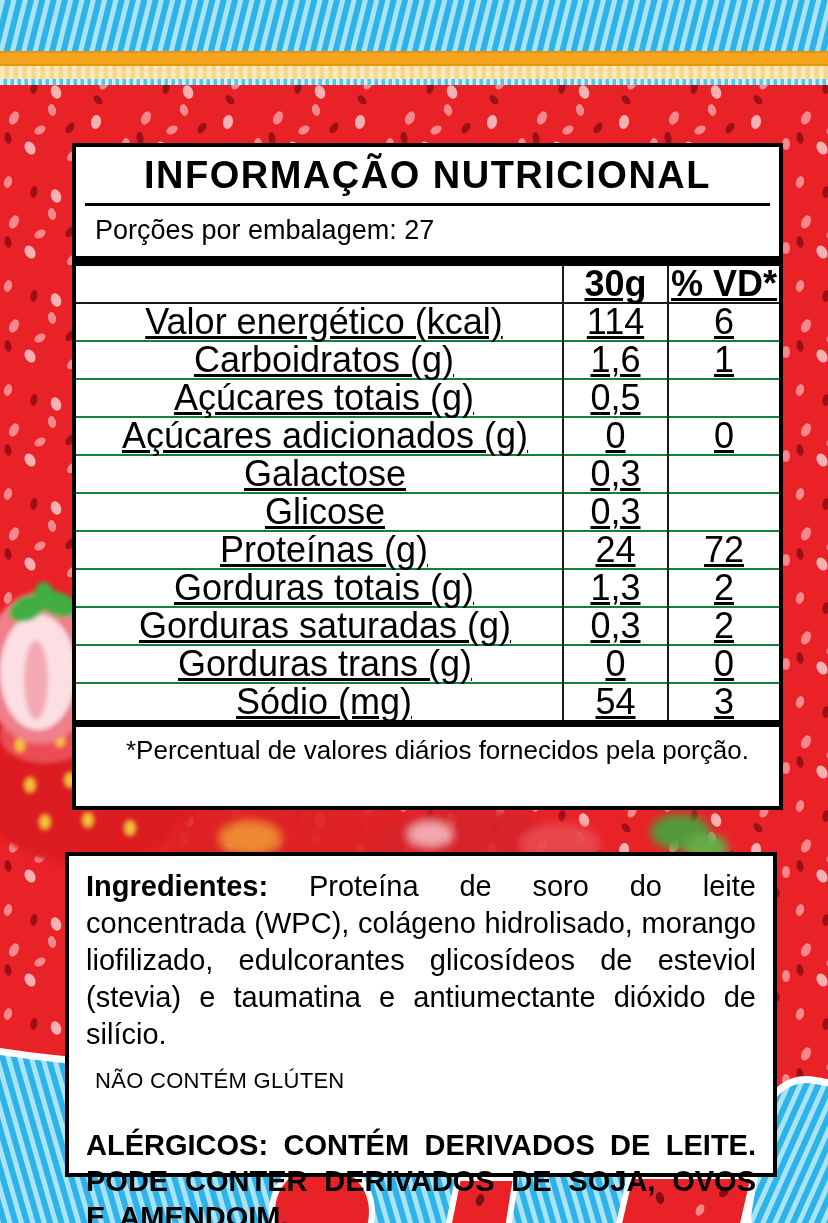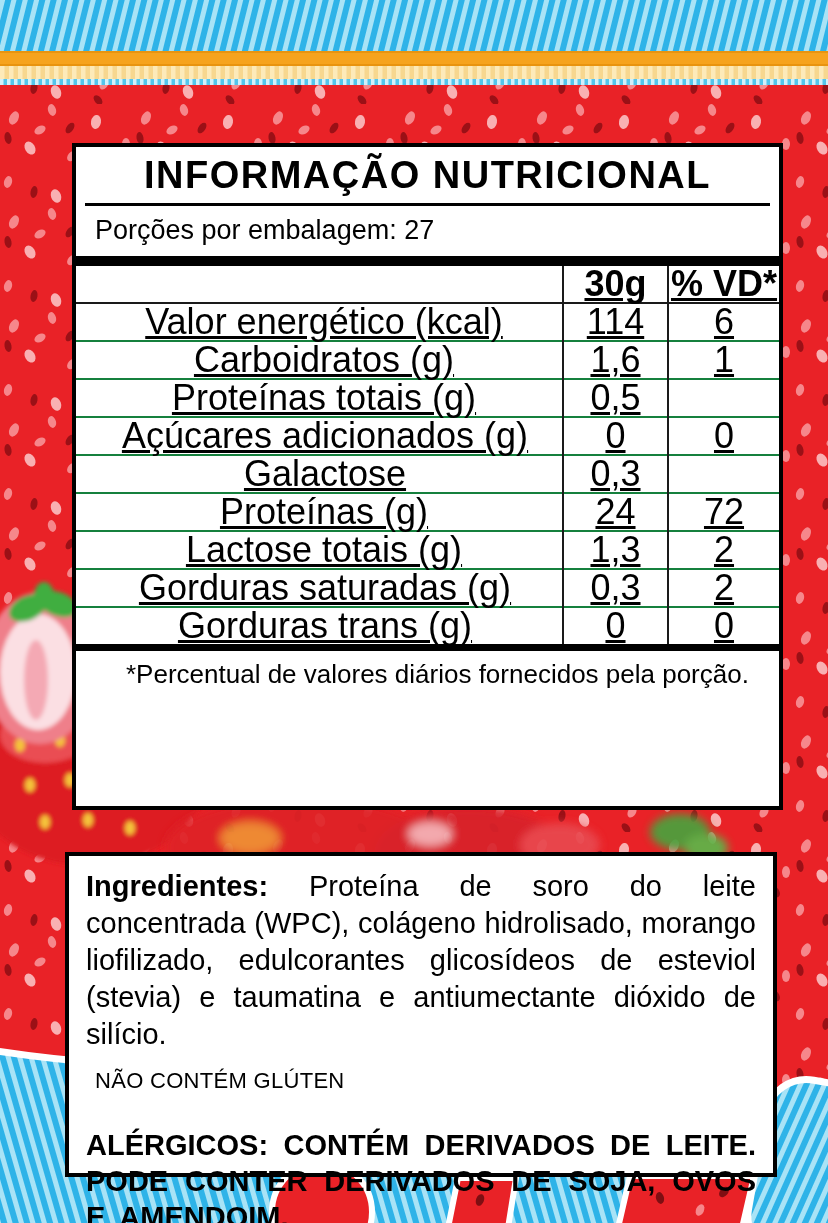--- a/index.html
+++ b/index.html
@@ -177,53 +177,63 @@
     <td class="name-cell">Valor energético (kcal)</td>
     <td class="vline">114</td>
     <td class="vline">6</td>
   </tr>
         <tr>
     <td class="name-cell">Carboidratos (g)</td>
     <td class="vline">1,6</td>
     <td class="vline">1</td>
   </tr>
         <tr>
-    <td class="name-cell">Proteínas totais (g)</td>
+    <td class="name-cell">Açúcares totais (g)</td>
     <td class="vline">0,5</td>
     <td class="vline"></td>
   </tr>
         <tr class="indent">
     <td class="name-cell">Açúcares adicionados (g)</td>
     <td class="vline">0</td>
     <td class="vline">0</td>
   </tr>
         <tr class="indent">
     <td class="name-cell">Galactose</td>
     <td class="vline">0,3</td>
     <td class="vline"></td>
   </tr>
+        <tr class="indent">
+    <td class="name-cell">Glicose</td>
+    <td class="vline">0,3</td>
+    <td class="vline"></td>
+  </tr>
         <tr>
     <td class="name-cell">Proteínas (g)</td>
     <td class="vline">24</td>
     <td class="vline">72</td>
   </tr>
         <tr>
-    <td class="name-cell">Lactose totais (g)</td>
+    <td class="name-cell">Gorduras totais (g)</td>
     <td class="vline">1,3</td>
     <td class="vline">2</td>
   </tr>
         <tr class="indent">
     <td class="name-cell">Gorduras saturadas (g)</td>
     <td class="vline">0,3</td>
     <td class="vline">2</td>
   </tr>
         <tr class="indent">
     <td class="name-cell">Gorduras trans (g)</td>
     <td class="vline">0</td>
     <td class="vline">0</td>
+  </tr>
+        <tr>
+    <td class="name-cell">Sódio (mg)</td>
+    <td class="vline">54</td>
+    <td class="vline">3</td>
   </tr>
       </tbody>
   </table>
 
   <div class="thick-bar2"></div>
   <div class="footnote">*Percentual de valores diários fornecidos pela porção.</div>
 </div>
 
 <div id="ingr-panel" class="panel">
   <p class="ingr-p"><span class="ingr-lead">Ingredientes:</span><span> Proteína de soro do leite concentrada (WPC), colágeno hidrolisado, morango liofilizado, edulcorantes glicosídeos de esteviol (stevia) e taumatina e antiumectante dióxido de silício.</span></p>

